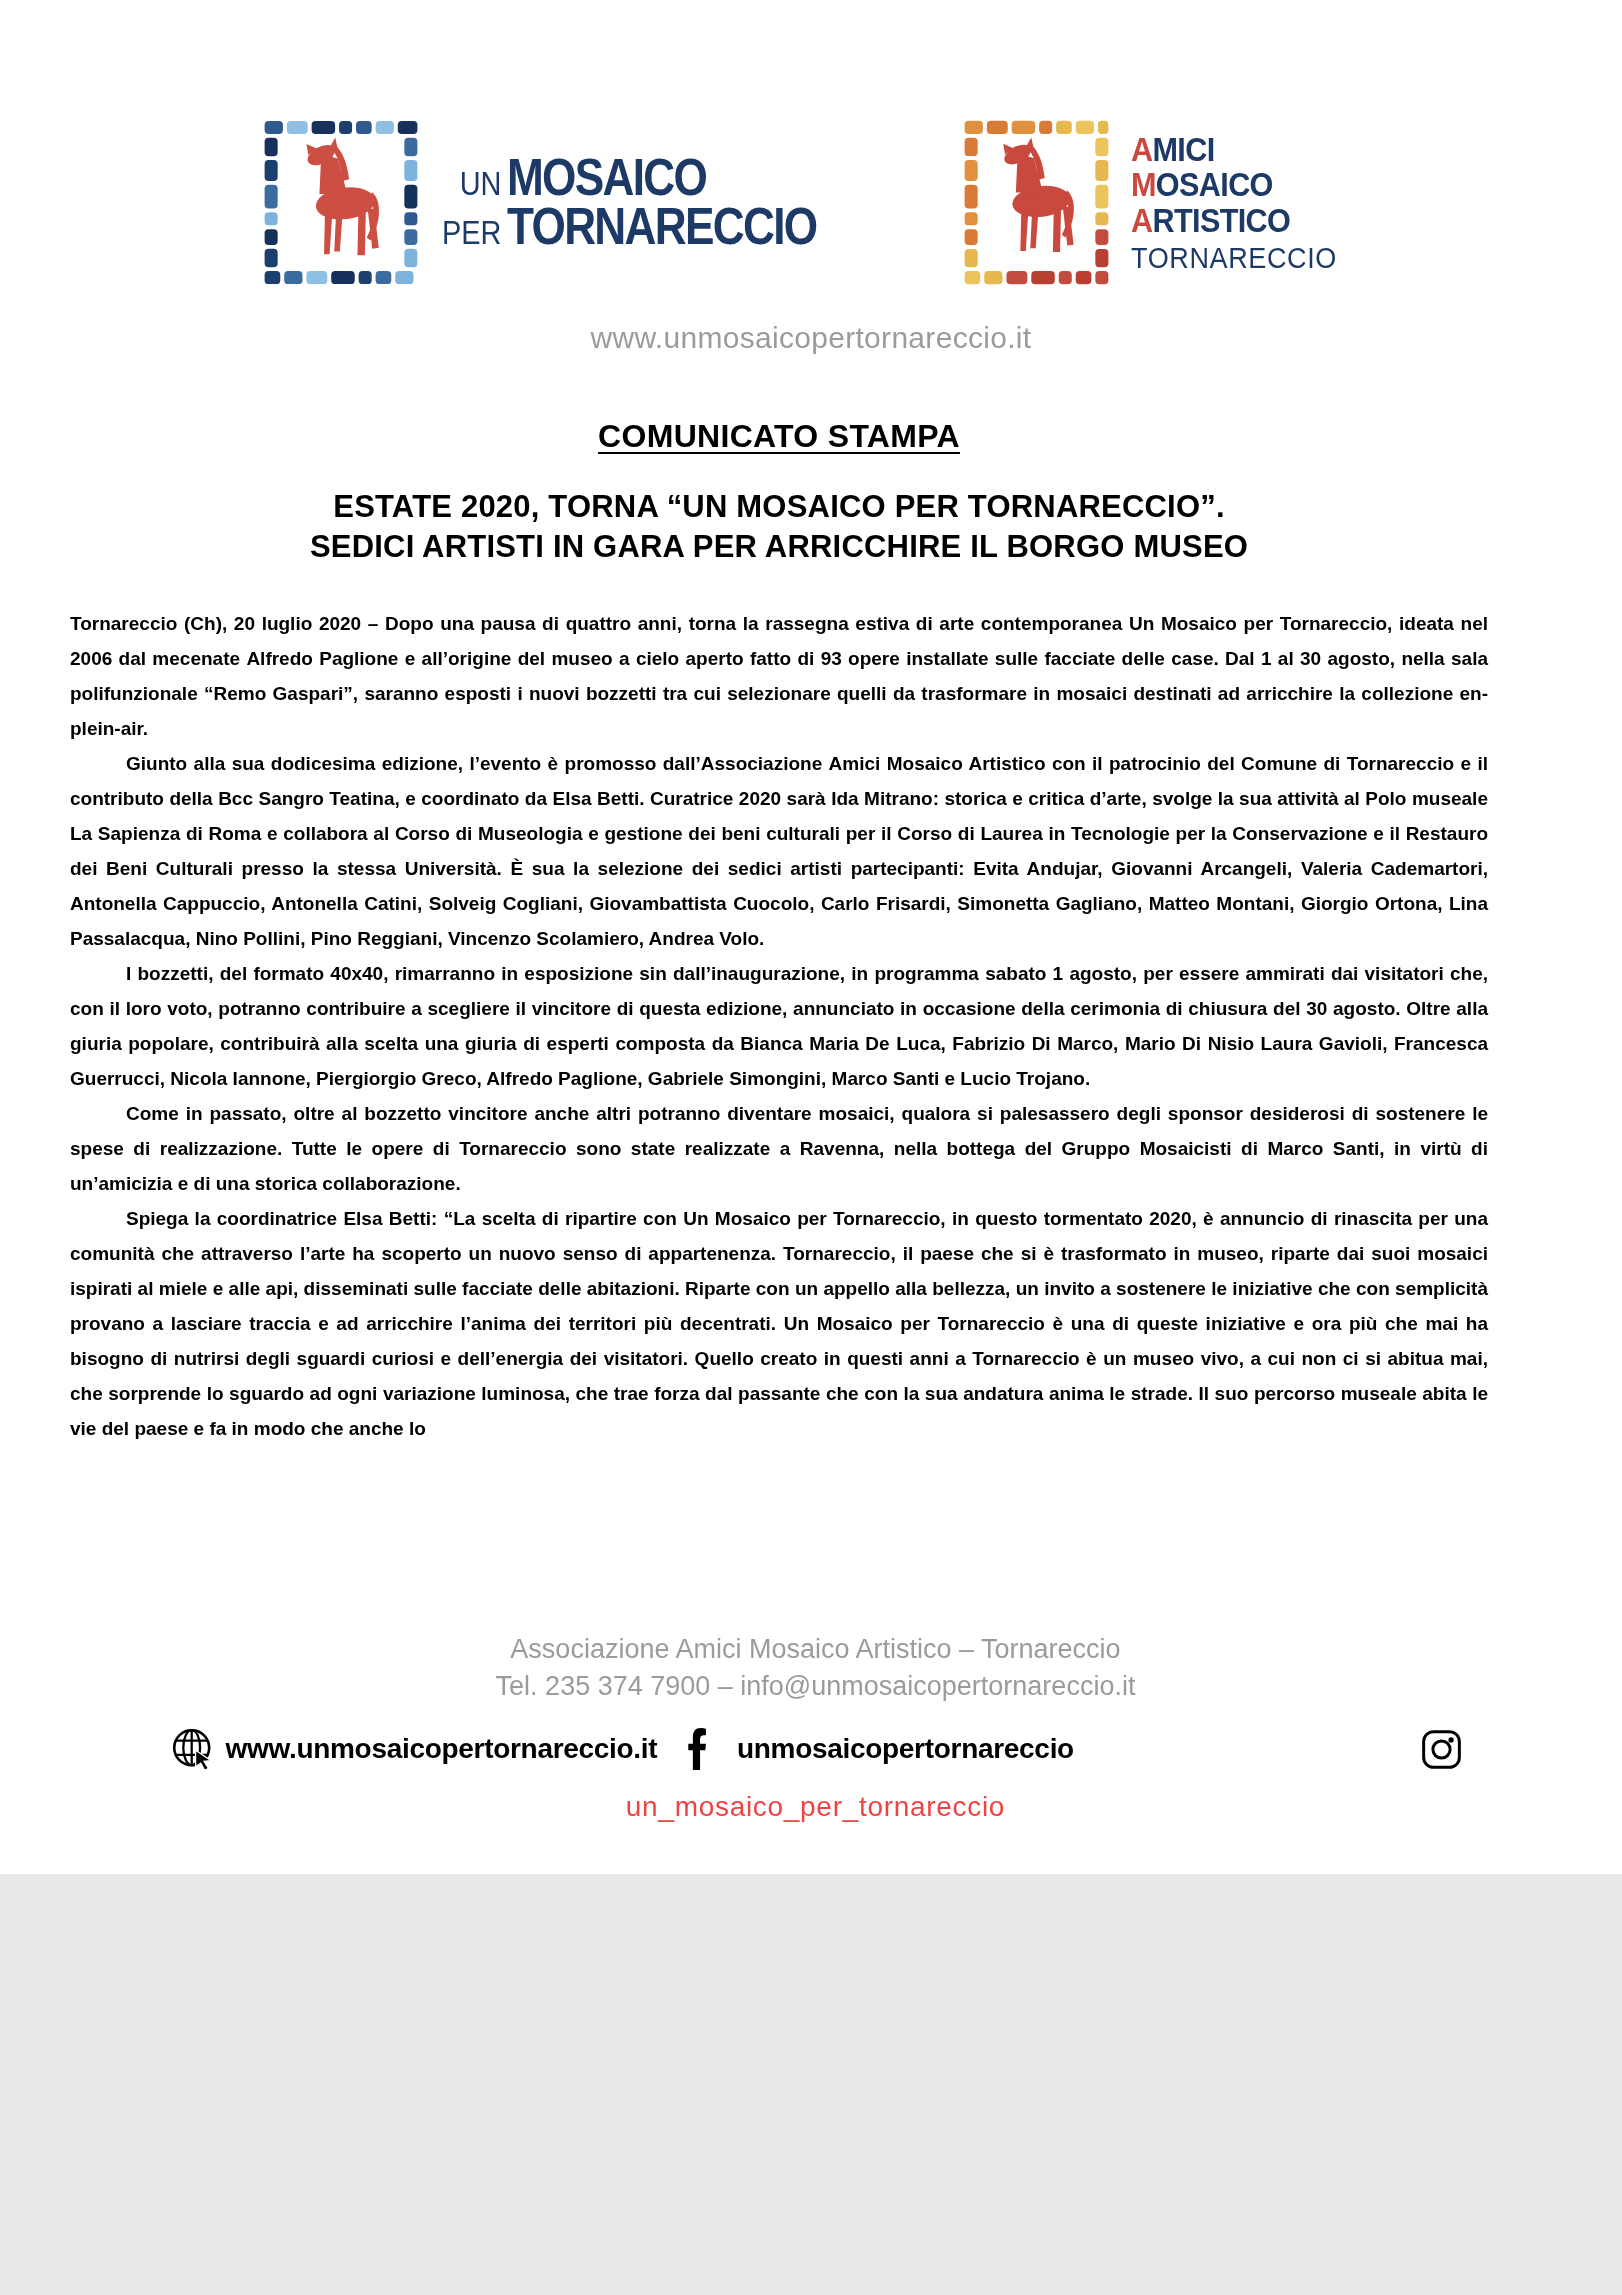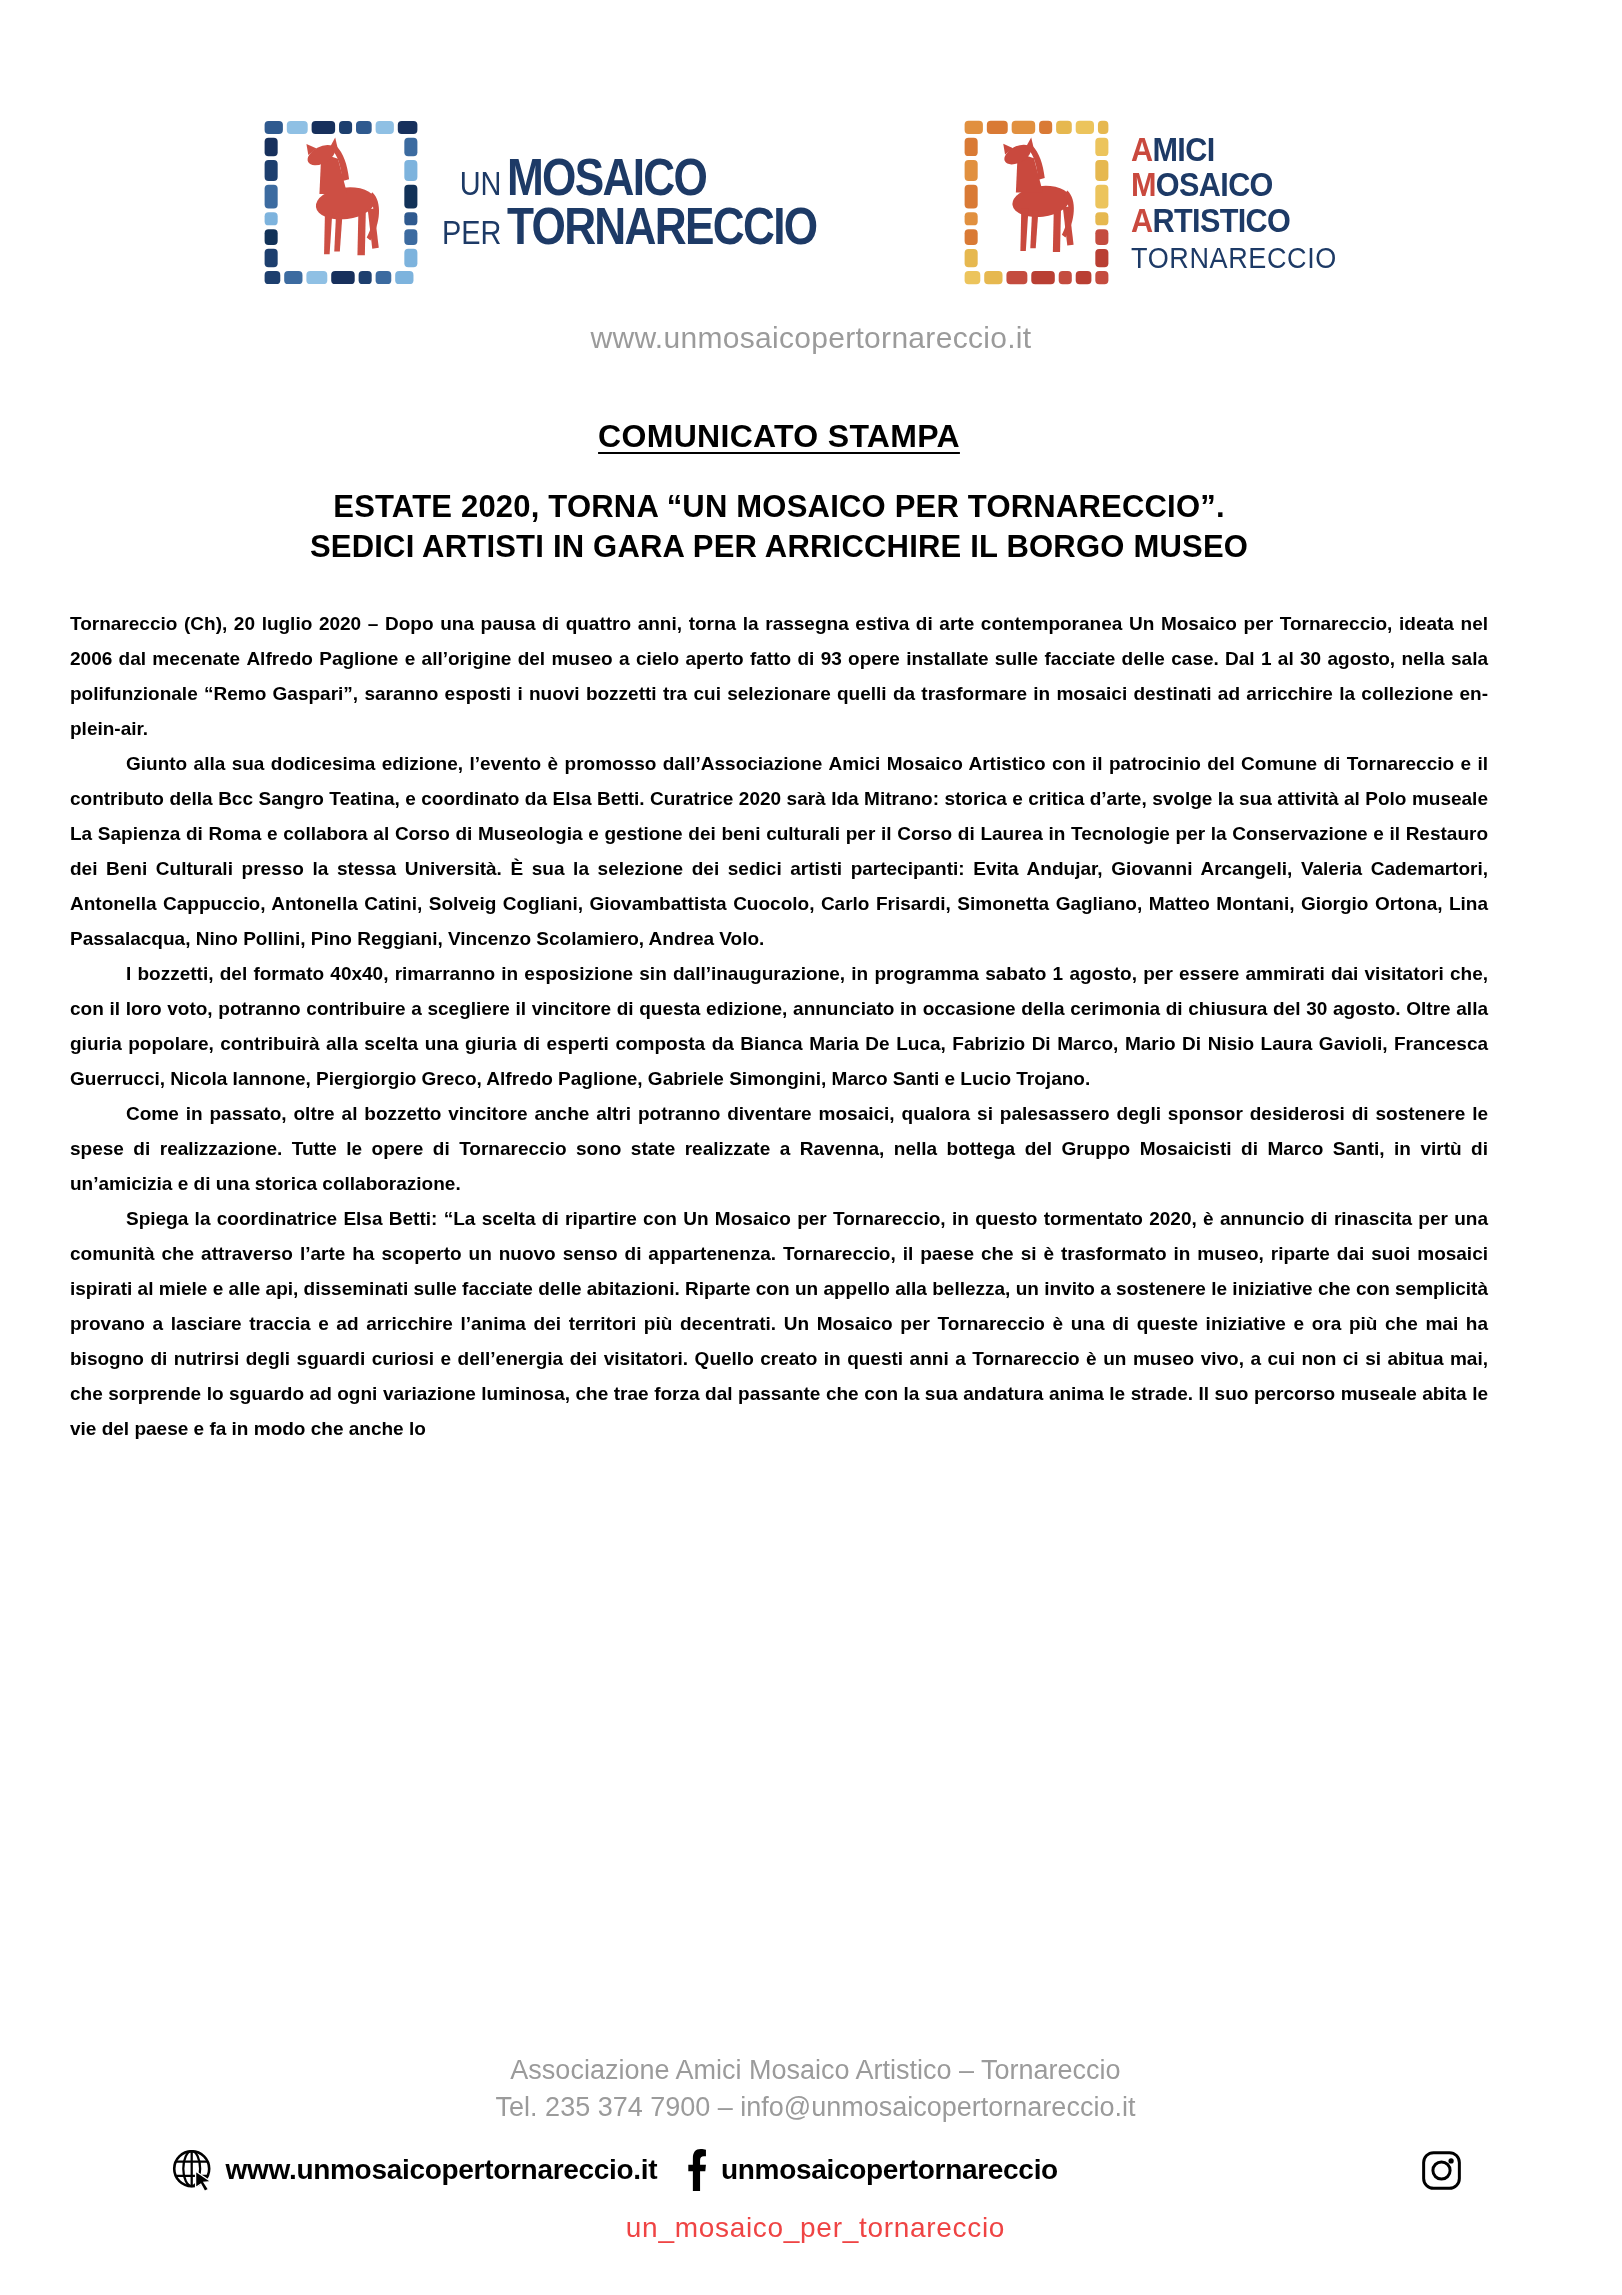--- a/index.html
+++ b/index.html
@@ -1,18 +1,18 @@
 <!DOCTYPE html>
 <html style="font-size:10.5px"><head>
 <meta charset="utf-8">
 <style>
   html,body{margin:0;padding:0;background:#e8e8e8;}
   .page{
     position:relative;
-    width:1622px;height:2295px;
+    width:1622px;height:1874px;
     background:#ffffff;
     font-family:"Liberation Sans",sans-serif;
     color:#000;
     overflow:hidden;
     margin:0 auto;
   }
   
   .logos{
     margin-top:118px;
     display:flex;justify-content:center;align-items:center;
@@ -68,21 +68,21 @@
   }
   .icon-row{
     margin-top:22px;
     display:flex;align-items:center;
     padding-left:162px;padding-right:160px;
   }
   .link-strong{font-weight:700;font-size:28px;letter-spacing:-0.3px;}
   .globe-wrap{width:44px;height:44px;flex:0 0 auto;}
   .fb-wrap{margin-left:30px;width:19.6px;height:42px;flex:0 0 auto;}
   .url-text{margin-left:10.5px;}
-  .fb-text{margin-left:14px;}
+  .fb-text{margin-left:30px;}
   .ig-wrap{margin-left:auto;width:41px;height:41px;flex:0 0 auto;}
   .handle{
     margin-top:19.6px;text-align:center;font-size:28px;letter-spacing:0.7px;
   }
 </style>
 </head>
 <body>
 
 <div class="page">
 

